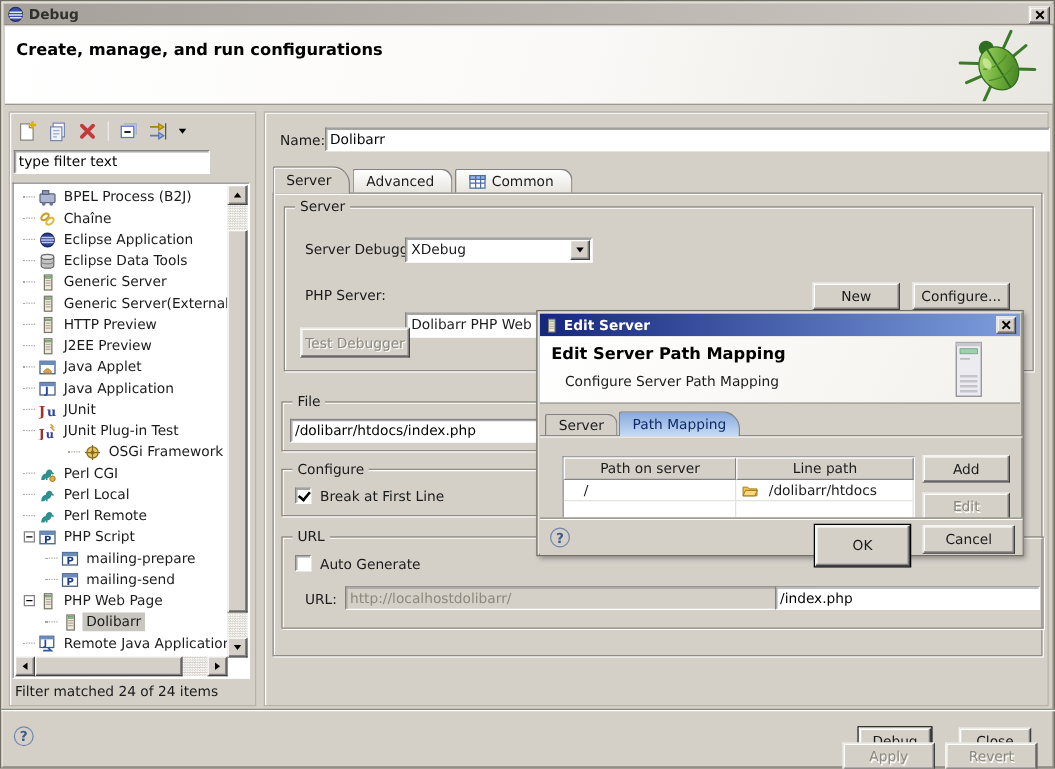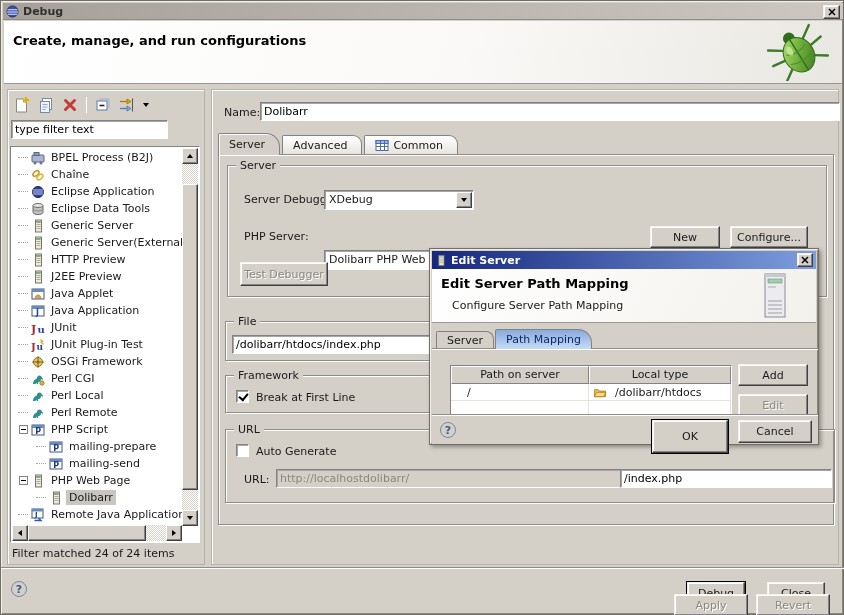--- a/index.html
+++ b/index.html
@@ -374,21 +374,21 @@
             <span class="slot">
               <span class="dash"></span>
             </span>
             <span class="ticon"><svg width="14" height="14" viewBox="0 0 14 14">
                 <text x="0" y="12" font-size="10" font-weight="bold" fill="#a03030" font-family="DejaVu Serif, serif">J</text>
                 <text x="5.5" y="12" font-size="9" font-weight="bold" fill="#3040a0" font-family="DejaVu Serif, serif">u</text>
                 <path d="M9.5 1.5 l2 2 -1.5 0.5 2.5 2.5" stroke="#d8a820" stroke-width="1.3" fill="none"></path>
               </svg></span>
             <span class="tlabel">JUnit Plug-in Test</span>
           </div>
-          <div class="tree-row" style="padding-left: 4px;">
+          <div class="tree-row" style="padding-left: 4px; margin-left: 36px;">
             <span class="slot">
               <span class="dash"></span>
             </span>
             <span class="ticon"><svg width="14" height="14" viewBox="0 0 14 14">
                 <circle cx="7" cy="7" r="4.5" fill="#e5c66a" stroke="#8a6d1a"></circle>
                 <path d="M7 1 v12 M1 7 h12" stroke="#8a6d1a"></path>
                 <circle cx="7" cy="7" r="1.6" fill="#8a6d1a"></circle>
               </svg></span>
             <span class="tlabel">OSGi Framework</span>
           </div>
@@ -557,21 +557,21 @@
         <div id="btn-configure" class="btn">Configure...</div>
         <div id="btn-testdebugger" class="btn disabled">Test Debugger</div>
       </div>
 
       <div id="grp-file" class="groupbox">
         <span class="grouplabel">File</span>
         <input id="file-input" class="field" value="/dolibarr/htdocs/index.php" style="">
       </div>
 
       <div id="grp-breakpoint" class="groupbox">
-        <span class="grouplabel">Framework</span>
+        <span class="grouplabel">Configure</span>
         <span id="cb-break" class="checkbox checked"></span>
         <span id="lbl-break">Break at First Line</span>
       </div>
 
       <div id="grp-url" class="groupbox">
         <span class="grouplabel">URL</span>
         <span id="cb-autogen" class="checkbox"></span>
         <span id="lbl-autogen">Auto Generate</span>
         <span id="lbl-url">URL:</span>
         <input id="url-disabled" class="field" disabled="" value="http://localhostdolibarr/" style="">
@@ -621,21 +621,21 @@
         <span>Server</span>
       </div>
       <div class="dtab active">
         <span>Path Mapping</span>
       </div>
     </div>
     <div id="dlg-content">
       <div id="dlg-table">
         <div class="th-row">
           <div class="th" style="width:138px">Path on server</div>
-          <div class="th" style="width:142px">Local type</div>
+          <div class="th" style="width:142px">Line path</div>
         </div>
         <div id="dlg-table-body">
             <div class="td-row">
               <div class="td" style="width: 138px; padding-left: 16px;">/</div>
               <div class="td" style="width: 142px;">
                 <span style="display: flex; margin-right: 4px;">
                   <svg width="14" height="13" viewBox="0 0 14 14">
                     <path d="M1 11.5 V4 h4 l1.2 1.5 H13 v6 z" fill="#f2c24e" stroke="#9a7518" stroke-width="0.8"></path>
                     <path d="M1 11.5 L3.2 6.8 h10.2 L11 11.5 z" fill="#f8d87a" stroke="#9a7518" stroke-width="0.8"></path>
                   </svg>

